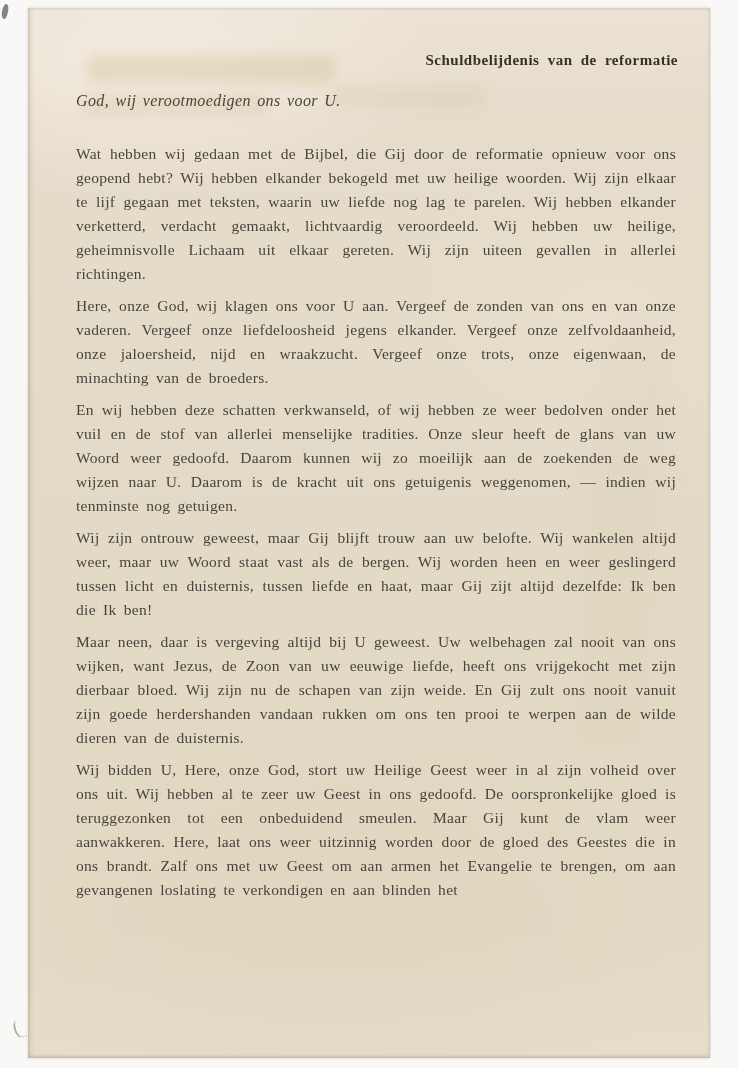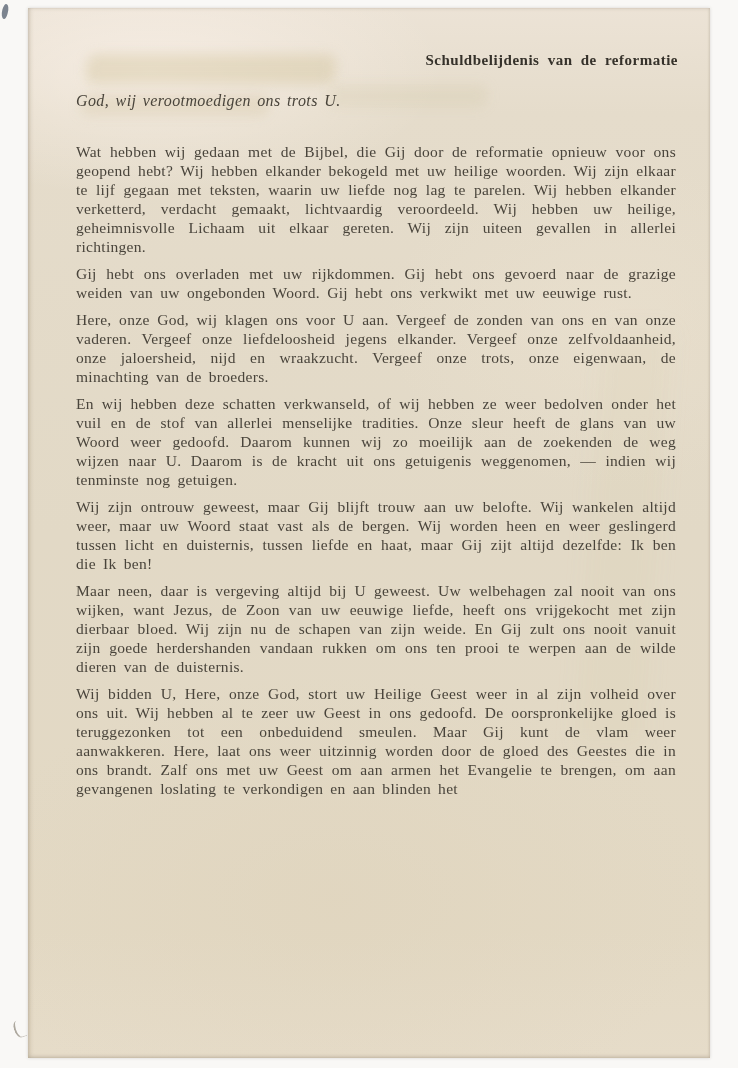--- a/index.html
+++ b/index.html
@@ -77,21 +77,21 @@
   }
   .opening-line {
     font-style: italic;
     font-size: 16px;
     letter-spacing: .4px;
     word-spacing: 2px;
     margin-bottom: 32px;
   }
   .content p {
     font-size: 15.5px;
-    line-height: 19px;
+    line-height: 24px;
     letter-spacing: .3px;
     word-spacing: 3px;
     text-align: justify;
     margin-bottom: 8px;
   }
   .page-number {
     font-size: 15.5px;
     line-height: 20.7px;
     color: #49443b;
   }
@@ -103,24 +103,23 @@
 
 <div class="scan-page">
   <div class="ghost ghost-a"></div>
   <div class="ghost ghost-b"></div>
   <div class="ghost ghost-c"></div>
   <div class="ghost ghost-d"></div>
 
   <div class="running-head">Schuldbelijdenis van de reformatie</div>
 
   <div class="content">
-    <div class="opening-line">God, wij verootmoedigen ons trots U.</div>
+    <div class="opening-line">God, wij verootmoedigen ons voor U.</div>
 
     <p>Wat hebben wij gedaan met de Bijbel, die Gij door de reformatie opnieuw voor ons geopend hebt? Wij hebben elkander bekogeld met uw heilige woorden. Wij zijn elkaar te lijf gegaan met teksten, waarin uw liefde nog lag te parelen. Wij hebben elkander verketterd, verdacht gemaakt, lichtvaardig veroordeeld. Wij hebben uw heilige, geheimnisvolle Lichaam uit elkaar gereten. Wij zijn uiteen gevallen in allerlei richtingen.</p>
-    <p>Gij hebt ons overladen met uw rijkdommen. Gij hebt ons gevoerd naar de grazige weiden van uw ongebonden Woord. Gij hebt ons verkwikt met uw eeuwige rust.</p>
     <p>Here, onze God, wij klagen ons voor U aan. Vergeef de zonden van ons en van onze vaderen. Vergeef onze liefdeloosheid jegens elkander. Vergeef onze zelfvoldaanheid, onze jaloersheid, nijd en wraakzucht. Vergeef onze trots, onze eigenwaan, de minachting van de broeders.</p>
     <p>En wij hebben deze schatten verkwanseld, of wij hebben ze weer bedolven onder het vuil en de stof van allerlei menselijke tradities. Onze sleur heeft de glans van uw Woord weer gedoofd. Daarom kunnen wij zo moeilijk aan de zoekenden de weg wijzen naar U. Daarom is de kracht uit ons getuigenis weggenomen, — indien wij tenminste nog getuigen.</p>
     <p>Wij zijn ontrouw geweest, maar Gij blijft trouw aan uw belofte. Wij wankelen altijd weer, maar uw Woord staat vast als de bergen. Wij worden heen en weer geslingerd tussen licht en duisternis, tussen liefde en haat, maar Gij zijt altijd dezelfde: Ik ben die Ik ben!</p>
     <p>Maar neen, daar is vergeving altijd bij U geweest. Uw welbehagen zal nooit van ons wijken, want Jezus, de Zoon van uw eeuwige liefde, heeft ons vrijgekocht met zijn dierbaar bloed. Wij zijn nu de schapen van zijn weide. En Gij zult ons nooit vanuit zijn goede herdershanden vandaan rukken om ons ten prooi te werpen aan de wilde dieren van de duisternis.</p>
     <p>Wij bidden U, Here, onze God, stort uw Heilige Geest weer in al zijn volheid over ons uit. Wij hebben al te zeer uw Geest in ons gedoofd. De oorspronkelijke gloed is teruggezonken tot een onbeduidend smeulen. Maar Gij kunt de vlam weer aanwakkeren. Here, laat ons weer uitzinnig worden door de gloed des Geestes die in ons brandt. Zalf ons met uw Geest om aan armen het Evangelie te brengen, om aan gevangenen loslating te verkondigen en aan blinden het</p>
 
   </div>
 </div>
 
 <div class="bottom-scribble"></div>

